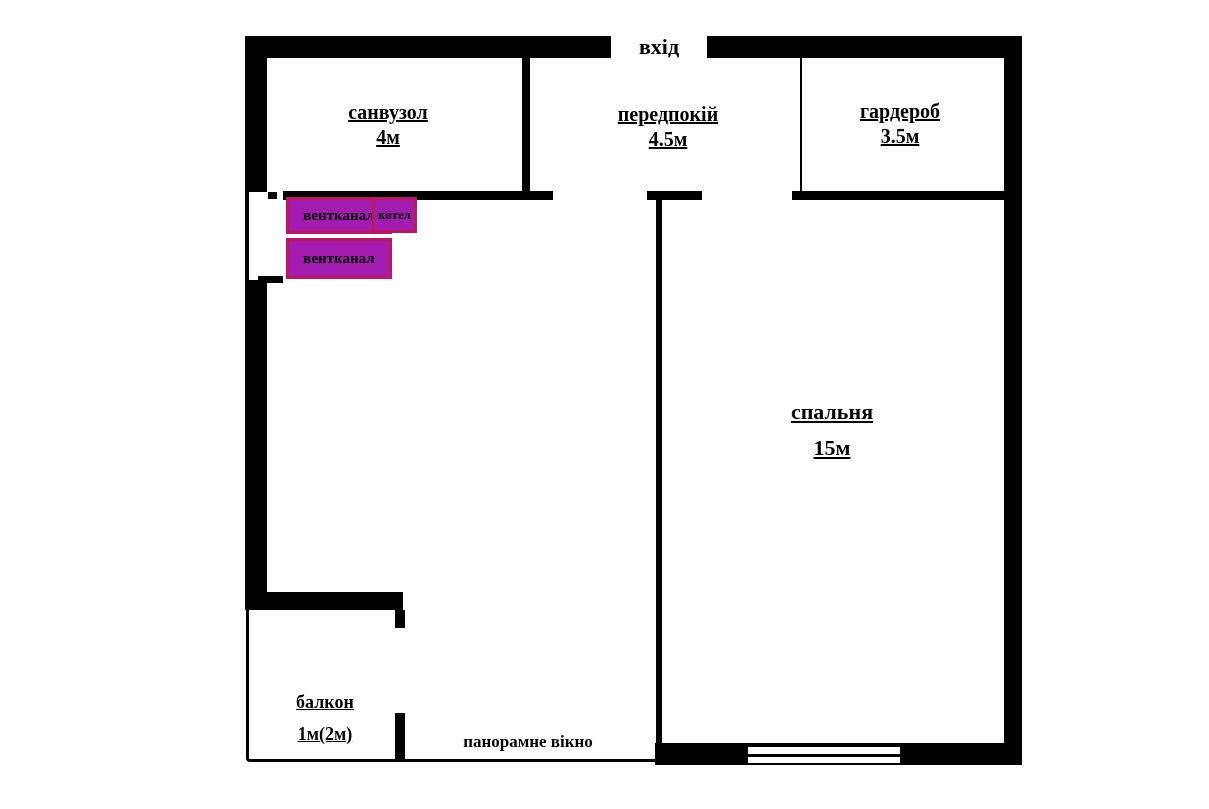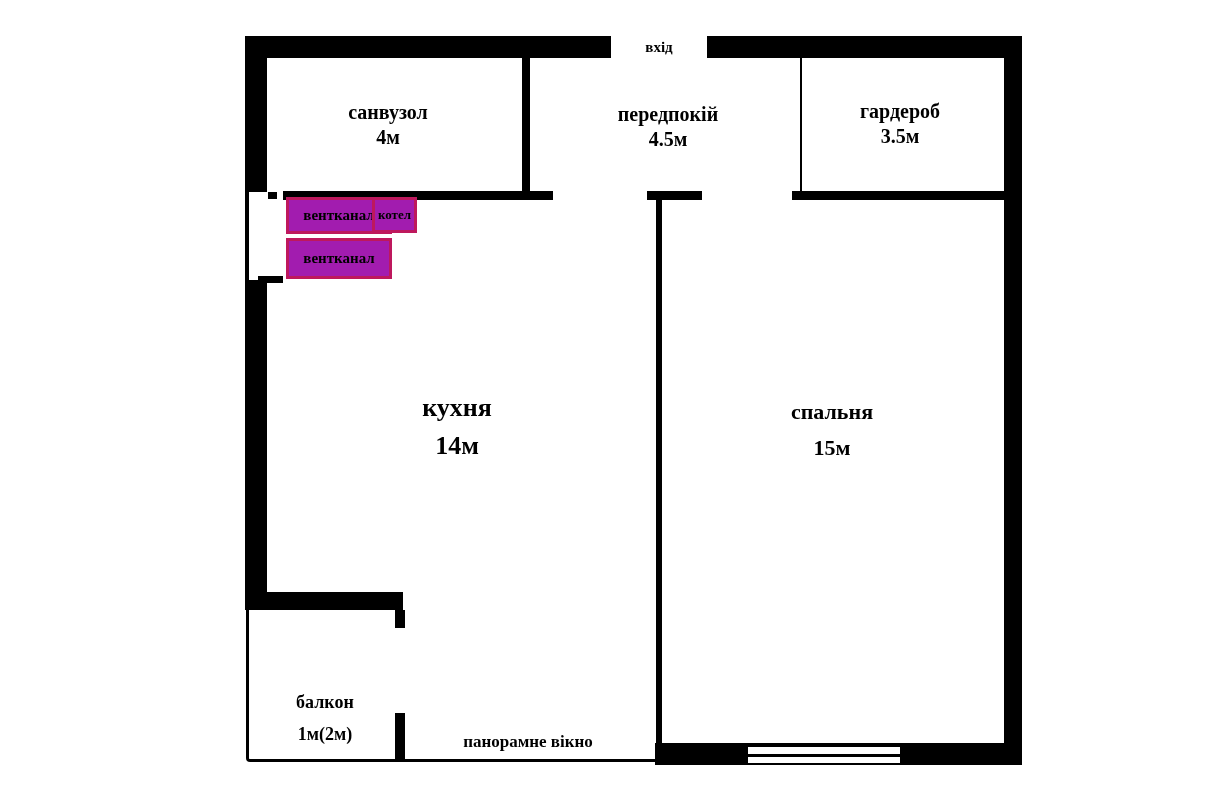--- a/index.html
+++ b/index.html
@@ -14,20 +14,21 @@
   .white-fill { position:absolute; background:#ffffff; }
   .box {
     position:absolute; background:#a21caf; border:3px solid #be185d;
     display:flex; align-items:center; justify-content:center;
     font-weight:bold;
   }
   .room-label {
     position:absolute; display:flex; flex-direction:column;
     align-items:center; text-align:center; font-weight:bold;
     white-space:nowrap;
+    text-decoration:underline;
   }
   .lbl {
     position:absolute; text-align:center; font-weight:bold; white-space:nowrap;
   }
   .outline { position:absolute; background:transparent; }
 </style>
 </head>
 <body>
 
 <div class="plan">
@@ -63,41 +64,37 @@
     <span>вентканал</span>
   </div>
 
   <div class="wall" style="left:245px; top:592px; width:158px; height:18px;"></div>
   <div class="outline" style="left:246px; top:610px; width:157px; height:152px; border-left:3px solid #000; border-bottom:3px solid #000; border-bottom-left-radius:4px;"></div>
   <div class="wall" style="left:395px; top:610px; width:10px; height:18px;"></div>
   <div class="wall" style="left:395px; top:713px; width:10px; height:49px;"></div>
 
   <div class="wall" style="left:403px; top:759px; width:253px; height:3px;"></div>
 
-  <div class="lbl" style="left:614px; top:36px; width:90px; line-height:22px; font-size:15px;">вхід</div>
+  <div class="lbl" style="left:614px; top:36px; width:90px; line-height:22px; font-size:22px;">вхід</div>
 
   <div class="room-label" style="left:300px; top:100px; width:176px; font-size:20px; line-height:25px;">
     <span>санвузол</span>
     <span>4м</span>
   </div>
 
   <div class="room-label" style="left:580px; top:102px; width:176px; font-size:20px; line-height:25px;text-align:center;">
     <span>передпокій</span>
     <span>4.5м</span>
   </div>
 
   <div class="room-label" style="left:812px; top:99px; width:176px; font-size:20px; line-height:25px;">
     <span>гардероб</span>
     <span>3.5м</span>
   </div>
 
-  <div class="room-label" style="left:369px; top:389px; width:176px; font-size:26px; line-height:38px;">
-    <span>кухня</span>
-    <span>14м</span>
-  </div>
 
   <div class="room-label" style="left:744px; top:394px; width:176px; font-size:22px; line-height:36px;">
     <span>спальня</span>
     <span>15м</span>
   </div>
 
   <div class="room-label" style="left:251px; top:646px; width:148px; font-size:18px; line-height:32px;margin-top:40px;">
     <span>балкон</span>
     <span>1м(2м)</span>
   </div>

